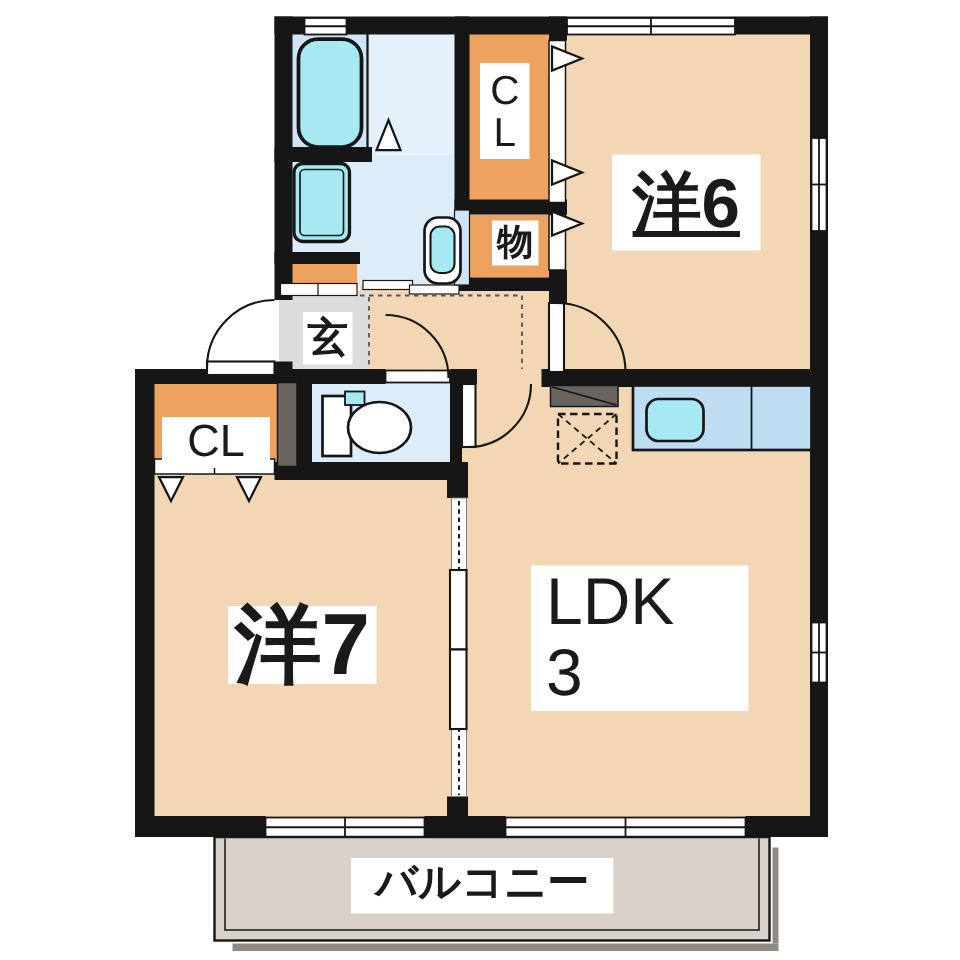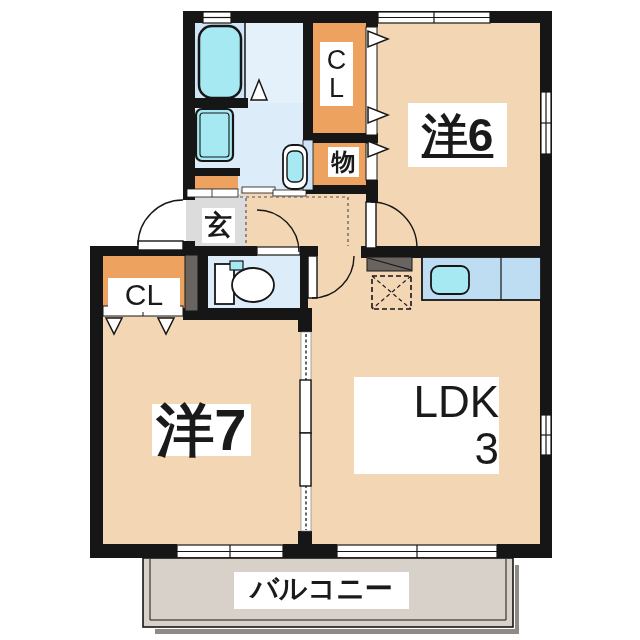--- a/index.html
+++ b/index.html
@@ -3,21 +3,21 @@
 <meta charset="utf-8">
 <style>
   html,body{margin:0;padding:0;background:#ffffff;}
   #plan{position:relative;width:640px;height:640px;background:#fff;overflow:hidden;
         font-family:"Liberation Sans","DejaVu Sans",sans-serif;}
   #plan svg{position:absolute;left:0;top:0;}
   .lbl{position:absolute;background:#ffffff;color:#1a1a1a;display:flex;
        align-items:center;justify-content:center;white-space:pre-line;line-height:1.05;}
   .kanji{font-weight:600;}
   .latin{font-weight:500;}
-  #lbl-ldk{flex-direction:column;align-items:flex-end;justify-content:center;
+  #lbl-ldk{flex-direction:column;align-items:flex-start;justify-content:center;
            padding-left:10px;box-sizing:border-box;}
 </style>
 </head>
 <body>
 
 <div id="plan">
 
 <svg width="640" height="640" viewBox="0 0 640 640">
 
   <g>

